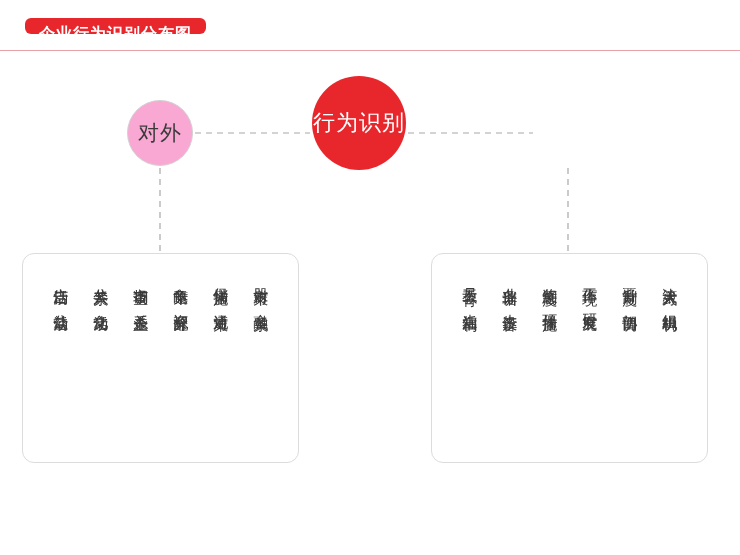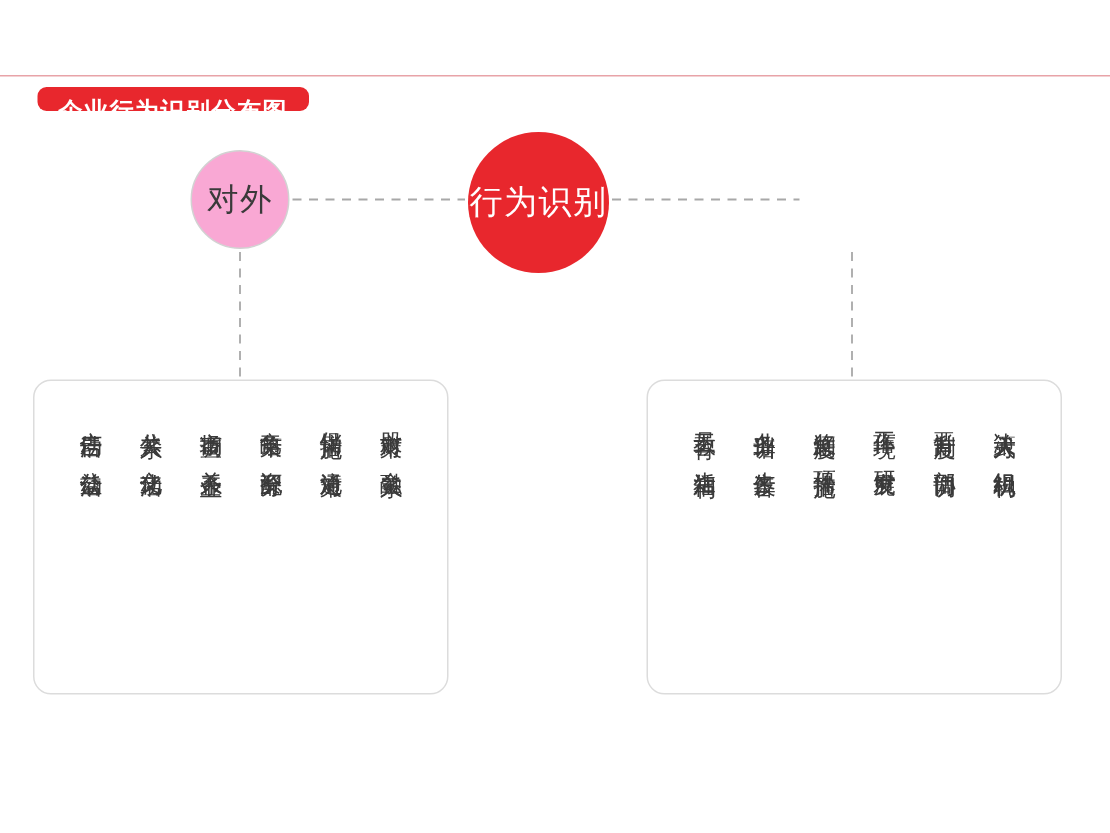--- a/index.html
+++ b/index.html
@@ -31,21 +31,20 @@
     padding: 0 14px;
     border-radius: 6px;
     background: #e8272d;
     color: #ffffff;
     font-size: 16px;
     font-weight: bold;
     line-height: 32px;
     letter-spacing: 1px;
     white-space: nowrap;
     box-sizing: border-box;
-    margin-top: 40px;
   }
   #title-rule {
     position: absolute;
     left: 0;
     top: 50px;
     width: 740px;
     height: 1px;
     background: #e8a3a8;
   }
 
@@ -86,21 +85,21 @@
   #node-outside {
     left: 127px;
     top: 48px;
   }
   #node-inside {
     left: 535px;
     top: 48px;
   }
   #node-center {
     left: 312px;
-    top: 36px;
+    top: 24px;
     width: 94px;
     height: 94px;
     background: #e8272d;
     color: #ffffff;
     font-size: 22px;
     letter-spacing: 1px;
   }
 
   
   .panel {

